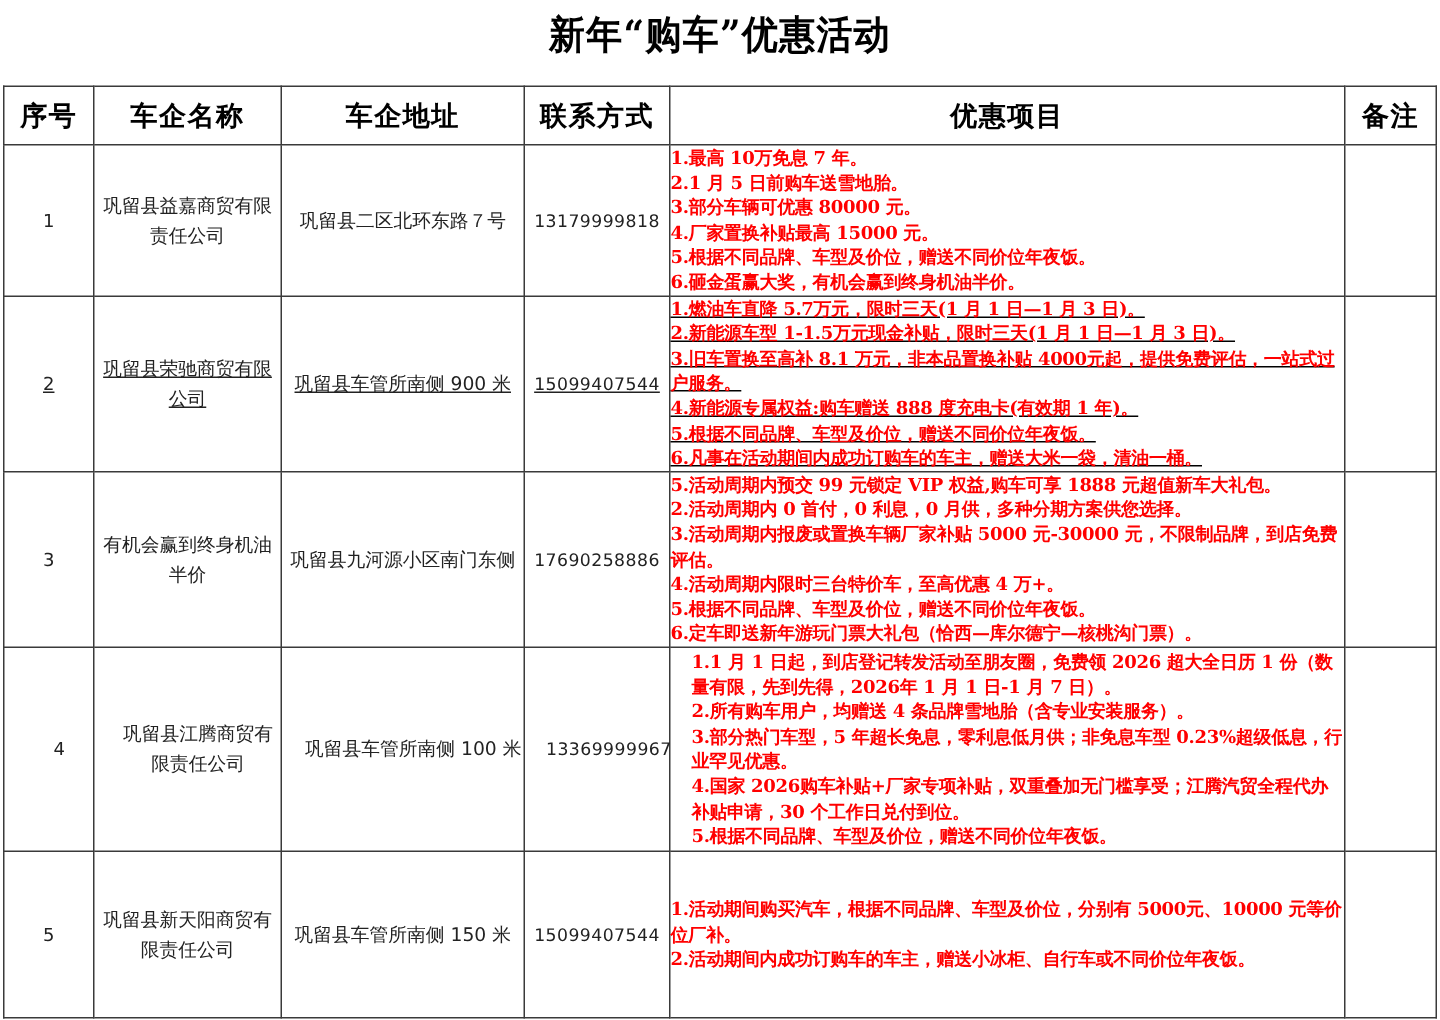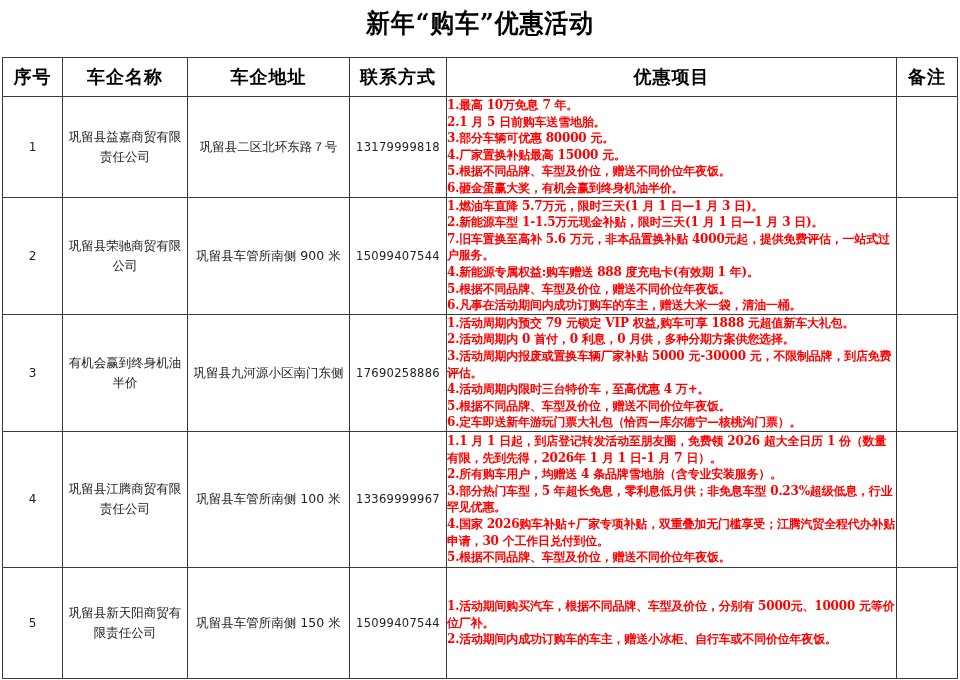--- a/index.html
+++ b/index.html
@@ -31,23 +31,23 @@
   td.idx { font-size: 12px; }
   td.name { padding: 0 10px; margin-left: 28px; }
   td.addr { padding: 0 6px; }
   td.phone { font-size: 11.5px; letter-spacing: 0.3px; }
   td.offers { padding: 1px 4px 1px 6px; vertical-align: middle; margin-left: 40px; }
   .offer-line {
     color: #ff0000; font-weight: bold; font-size: 12px; line-height: 16.6px;
     font-family: "DejaVu Serif", serif; white-space: normal; letter-spacing: -0.2px;
   }
   tr.r1 td { height: 97px; }
-  tr.r2 td { height: 115px; }
+  tr.r2 td { height: 115px; text-decoration: underline; }
   tr.r3 td { height: 115px; }
-  tr.r4 td { height: 135px; }
+  tr.r4 td { height: 135px; padding-left: 14px; }
   tr.r5 td { height: 110px; }
 </style>
 </head>
 <body>
 
 <div class="title">新年“购车”优惠活动</div>
 
 <table class="promo">
   <colgroup>
     <col class="c-idx">
@@ -84,34 +84,34 @@
       <td class="center"></td>
     </tr>
     <tr class="r2">
       <td class="center idx">2</td>
       <td class="center name">巩留县荣驰商贸有限公司</td>
       <td class="center addr">巩留县车管所南侧 900 米</td>
       <td class="center phone">15099407544</td>
       <td class="offers">
         <div class="offer-line">1.燃油车直降 5.7万元，限时三天(1 月 1 日—1 月 3 日)。</div>
         <div class="offer-line">2.新能源车型 1-1.5万元现金补贴，限时三天(1 月 1 日—1 月 3 日)。</div>
-        <div class="offer-line">7.旧车置换至高补 5.6 万元，非本品置换补贴 4000元起，提供免费评估，一站式过户服务。</div>
+        <div class="offer-line">3.旧车置换至高补 8.1 万元，非本品置换补贴 4000元起，提供免费评估，一站式过户服务。</div>
         <div class="offer-line">4.新能源专属权益:购车赠送 888 度充电卡(有效期 1 年)。</div>
         <div class="offer-line">5.根据不同品牌、车型及价位，赠送不同价位年夜饭。</div>
         <div class="offer-line">6.凡事在活动期间内成功订购车的车主，赠送大米一袋，清油一桶。</div>
       </td>
       <td class="center"></td>
     </tr>
     <tr class="r3">
       <td class="center idx">3</td>
       <td class="center name">有机会赢到终身机油半价</td>
       <td class="center addr">巩留县九河源小区南门东侧</td>
       <td class="center phone">17690258886</td>
       <td class="offers">
-        <div class="offer-line">1.活动周期内预交 79 元锁定 VIP 权益,购车可享 1888 元超值新车大礼包。</div>
+        <div class="offer-line">5.活动周期内预交 99 元锁定 VIP 权益,购车可享 1888 元超值新车大礼包。</div>
         <div class="offer-line">2.活动周期内 0 首付，0 利息，0 月供，多种分期方案供您选择。</div>
         <div class="offer-line">3.活动周期内报废或置换车辆厂家补贴 5000 元-30000 元，不限制品牌，到店免费评估。</div>
         <div class="offer-line">4.活动周期内限时三台特价车，至高优惠 4 万+。</div>
         <div class="offer-line">5.根据不同品牌、车型及价位，赠送不同价位年夜饭。</div>
         <div class="offer-line">6.定车即送新年游玩门票大礼包（恰西—库尔德宁—核桃沟门票）。</div>
       </td>
       <td class="center"></td>
     </tr>
     <tr class="r4">
       <td class="center idx">4</td>

